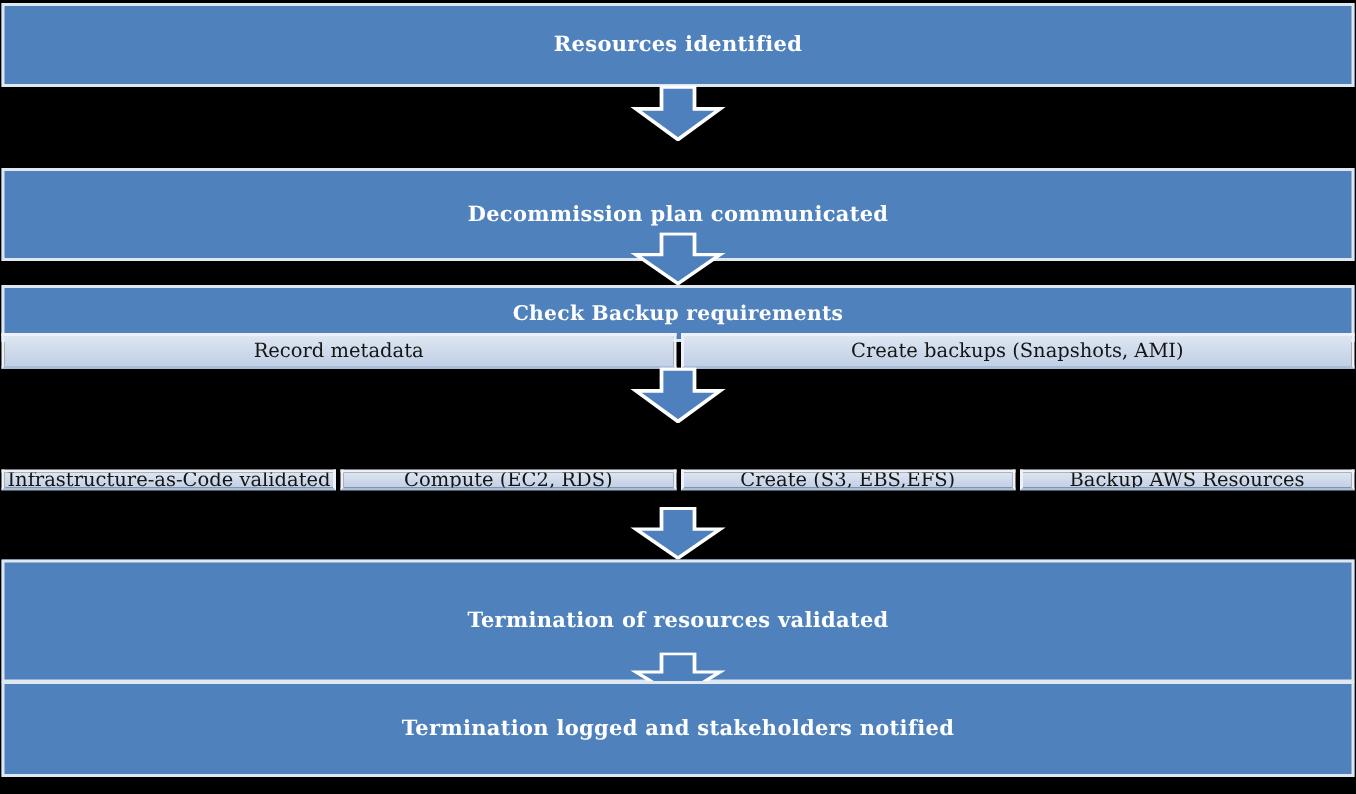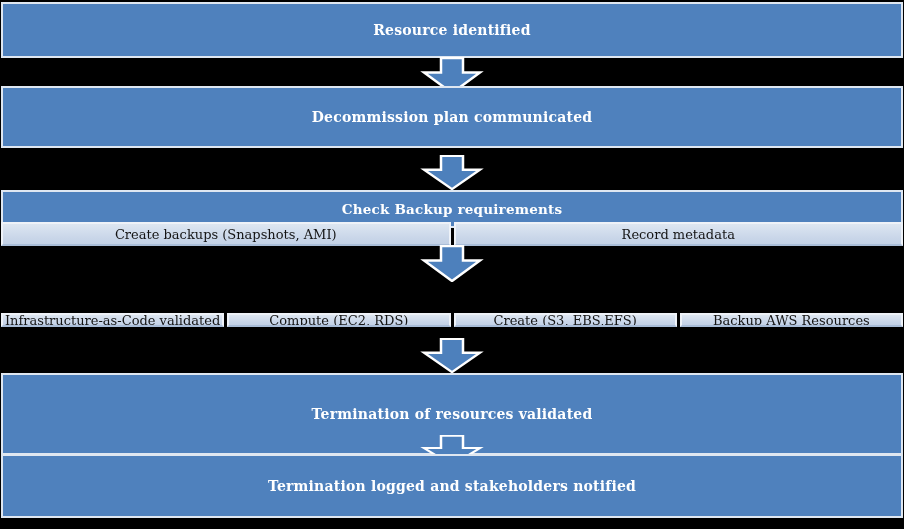--- a/index.html
+++ b/index.html
@@ -25,21 +25,21 @@
     align-items:center;
     justify-content:center;
     color:#ffffff;
     font-weight:700;
     font-size:14px;
     letter-spacing:.2px;
     text-align:center;
   }
   .bar.hdr{font-size:13.5px;}
   #bar-1{top:2px;height:56px;}
-  #bar-2{top:86px;height:62px;}
+  #bar-2{top:112px;height:62px;}
   #hdr-3{top:190px;height:38px;}
   #hdr-4{top:282px;height:29px;}
   #bar-5{top:373px;height:82px;}
   #bar-6{top:454px;height:64px;}
   .cells{
     position:absolute;
     left:1px;
     right:1px;
     display:flex;
     gap:3px;
@@ -73,21 +73,21 @@
   #arrow-4{top:338px;height:35px;}
   #arrow-5{top:435px;height:31px;}
   .arrow svg{display:block;width:100%;height:100%;}
 </style>
 </head>
 <body>
 
 <div id="stage">
 
   <div class="bar" id="bar-1">
-    <span>Resource identified</span>
+    <span>Resources identified</span>
   </div>
 
   <div class="arrow" id="arrow-1">
     <svg viewBox="0 0 64 38" preserveAspectRatio="none" aria-hidden="true">
       <polygon points="21,1 21,16 4,16 32,37 60,16 43,16 43,1" fill="#4d80bc" stroke="#ffffff" stroke-width="2.5" stroke-linejoin="miter"></polygon>
     </svg>
   </div>
 
   <div class="bar" id="bar-2">
     <span>Decommission plan communicated</span>
@@ -97,24 +97,24 @@
     <svg viewBox="0 0 64 38" preserveAspectRatio="none" aria-hidden="true">
       <polygon points="21,1 21,16 4,16 32,37 60,16 43,16 43,1" fill="#4d80bc" stroke="#ffffff" stroke-width="2.5" stroke-linejoin="miter"></polygon>
     </svg>
   </div>
 
   <div class="bar hdr" id="hdr-3">
     <span>Check Backup requirements</span>
   </div>
   <div class="cells" id="cells-3">
     <div class="cell">
-      <span>Create backups (Snapshots, AMI)</span>
+      <span>Record metadata</span>
     </div>
     <div class="cell">
-      <span>Record metadata</span>
+      <span>Create backups (Snapshots, AMI)</span>
     </div>
   </div>
 
   <div class="arrow" id="arrow-3">
     <svg viewBox="0 0 64 38" preserveAspectRatio="none" aria-hidden="true">
       <polygon points="21,1 21,16 4,16 32,37 60,16 43,16 43,1" fill="#4d80bc" stroke="#ffffff" stroke-width="2.5" stroke-linejoin="miter"></polygon>
     </svg>
   </div>
 
   <div class="cells" id="cells-4">

